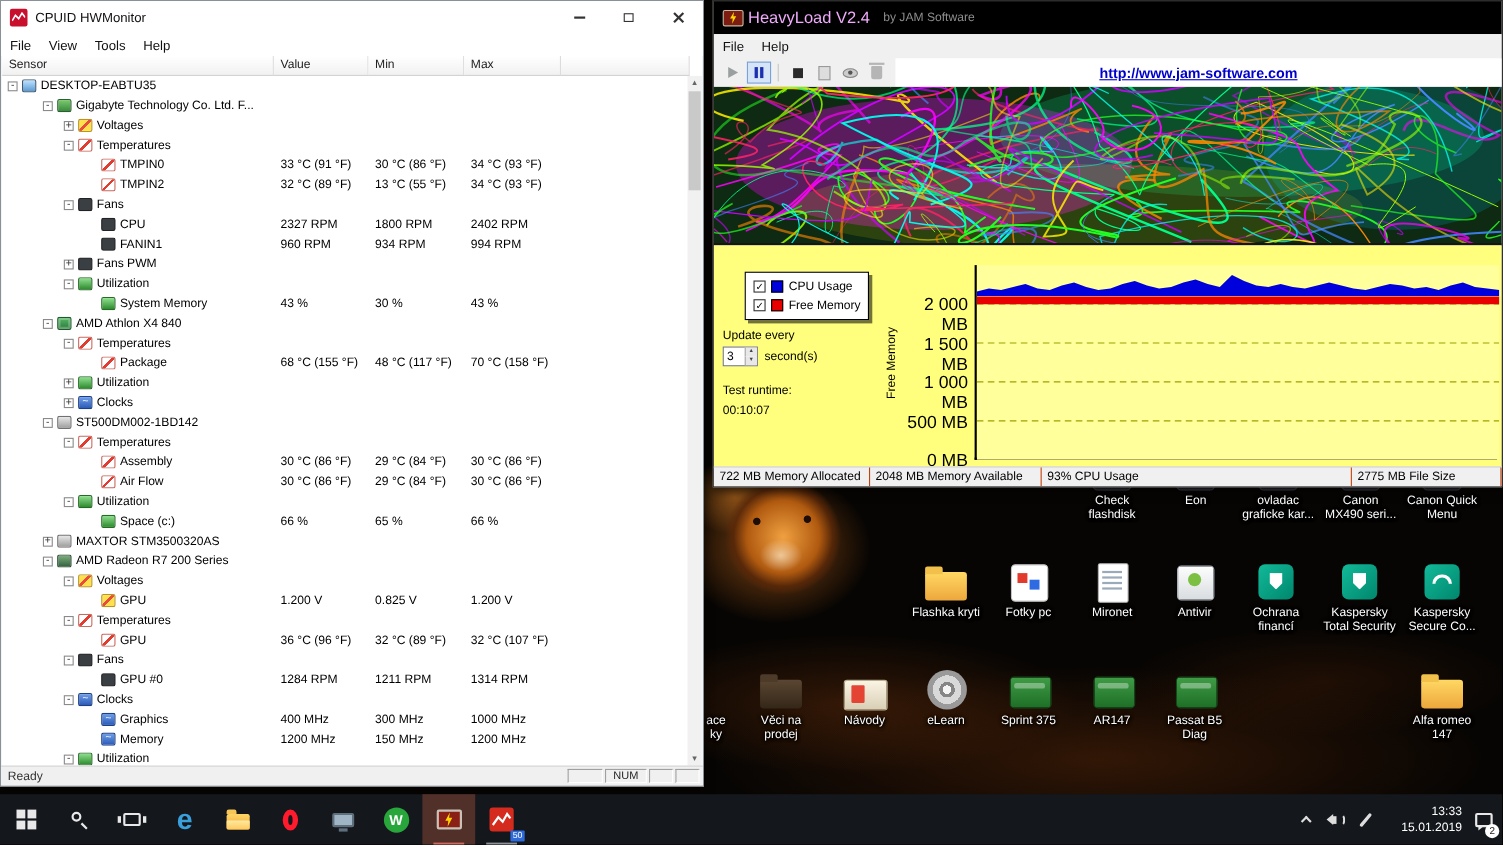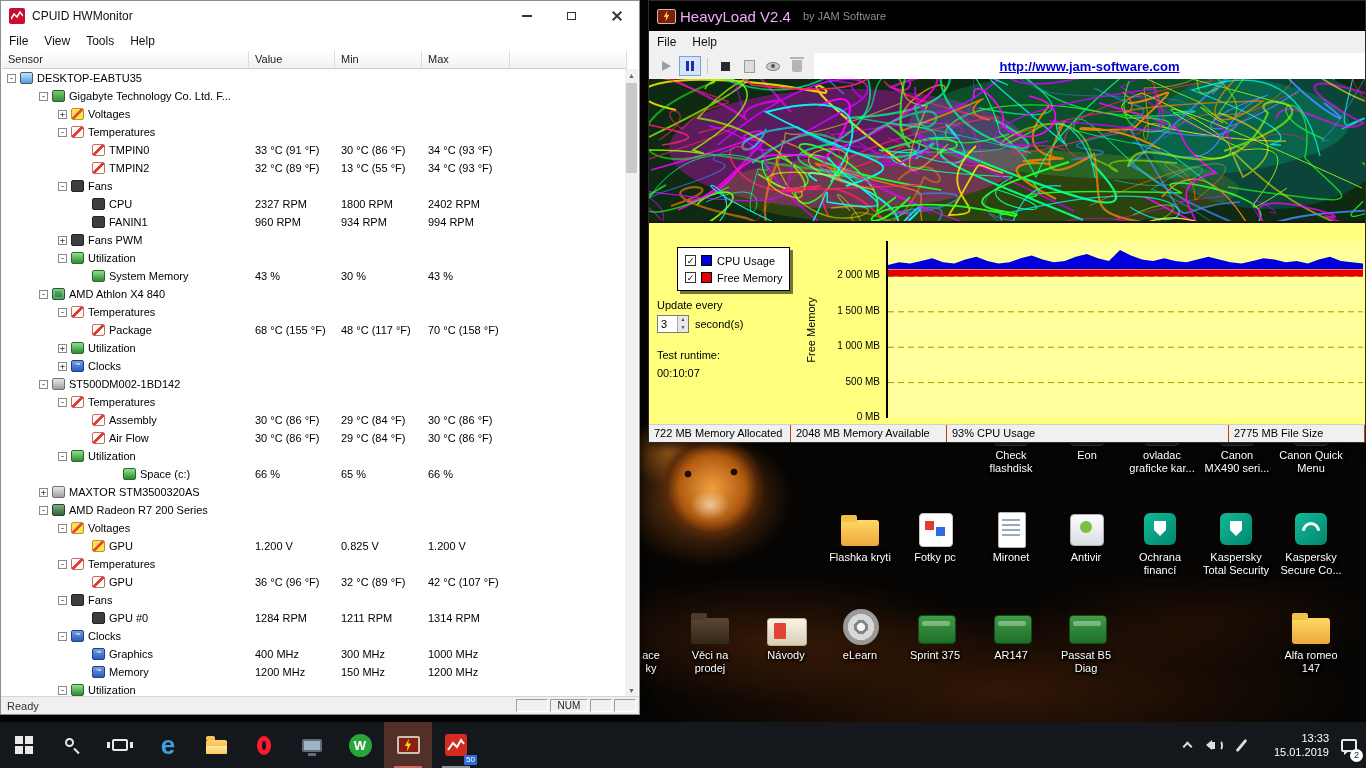--- a/index.html
+++ b/index.html
@@ -136,21 +136,21 @@
   .upd-label{position:absolute;left:8px;top:76px;font-size:11px;}
   .spin{position:absolute;left:8px;top:92px;width:32px;height:18px;background:#fff;border:1px solid #7a7a7a;display:flex;}
   .spin-val{flex:1;font-size:11px;line-height:16px;padding-left:3px;}
   .spin-btns{width:11px;display:flex;flex-direction:column;}
   .spin-btns i{flex:1;font-size:5px;line-height:7px;text-align:center;color:#444;background:#e8e8e8;border-left:1px solid #aaa;font-style:normal;}
   .upd-unit{position:absolute;left:46px;top:95px;font-size:11px;}
   .rt-label{position:absolute;left:8px;top:126px;font-size:11px;}
   .rt-value{position:absolute;left:8px;top:144px;font-size:11px;}
   .ylab{position:absolute;left:102px;top:101px;width:120px;text-align:center;font-size:11px;transform:rotate(-90deg);}
   .yticks{position:absolute;inset:0;pointer-events:none;}
-  .ytick{position:absolute;left:171px;width:60px;text-align:right;font-size:10px;}
+  .ytick{position:absolute;left:171px;width:60px;text-align:right;font-size:16px;}
   .plotwrap{position:absolute;left:237px;top:18px;width:475px;height:177px;border-left:2px solid #000;border-bottom:2px solid #000;}
   .hl-status{position:absolute;left:0;bottom:0;width:100%;height:18px;background:#f0f0f0;border-top:1px solid #cfcfcf;
              display:flex;font-size:11px;line-height:17px;}
   .hl-status>div{padding-left:5px;border-right:1px solid #c2410c;overflow:hidden;white-space:nowrap;}
   .hsb1{width:142px;flex:none;} .hsb2{width:156px;flex:none;} .hsb3{width:282px;flex:none;} .hsb4{flex:1;border-right:none;}
 
   
   .taskbar{position:absolute;left:0;top:722px;width:1366px;height:46px;background:#14171c;z-index:50;display:flex;align-items:stretch;}
   .tb-left{display:flex;}
   .tbcell{width:48px;display:flex;align-items:center;justify-content:center;position:relative;}
@@ -605,21 +605,21 @@
             <span class="expander">-</span>
             <span class="ic ic-util"></span>
             <span>Utilization</span>
           </div>
           <div class="hcell"></div>
           <div class="hcell"></div>
           <div class="hcell"></div>
           <div class="hcell"></div>
         </div>
         <div class="hrow">
-          <div class="hcell sensor" style="padding-left: 106px;">
+          <div class="hcell sensor" style="padding-left: 75px;">
             <span class="exp-spacer"></span>
             <span class="ic ic-util"></span>
             <span>Space (c:)</span>
           </div>
           <div class="hcell">66 %</div>
           <div class="hcell">65 %</div>
           <div class="hcell">66 %</div>
           <div class="hcell"></div>
         </div>
         <div class="hrow">
@@ -678,21 +678,21 @@
           <div class="hcell"></div>
         </div>
         <div class="hrow">
           <div class="hcell sensor" style="padding-left: 75px;">
             <span class="exp-spacer"></span>
             <span class="ic ic-temp"></span>
             <span>GPU</span>
           </div>
           <div class="hcell">36 °C  (96 °F)</div>
           <div class="hcell">32 °C  (89 °F)</div>
-          <div class="hcell">42 °C  (107 °F)</div>
+          <div class="hcell">32 °C  (107 °F)</div>
           <div class="hcell"></div>
         </div>
         <div class="hrow">
           <div class="hcell sensor" style="padding-left: 56px;">
             <span class="expander">-</span>
             <span class="ic ic-fan"></span>
             <span>Fans</span>
           </div>
           <div class="hcell"></div>
           <div class="hcell"></div>

